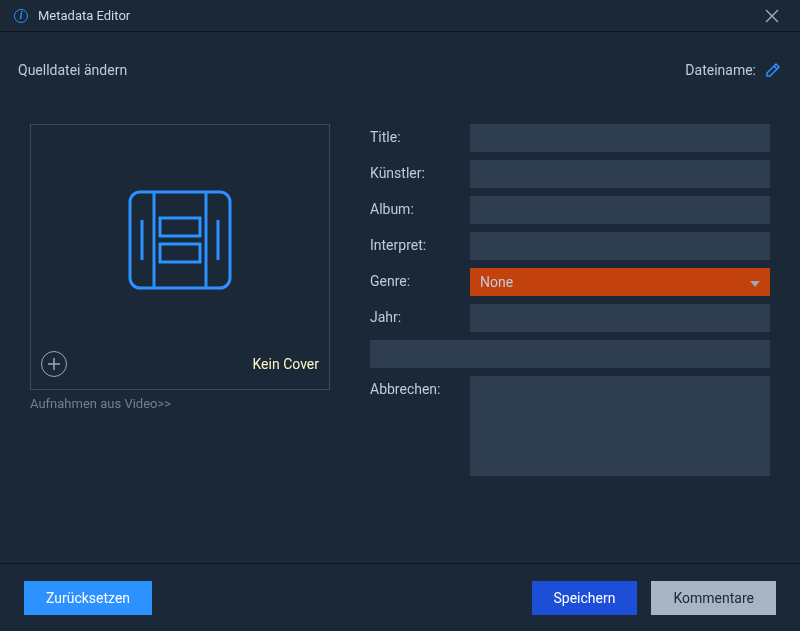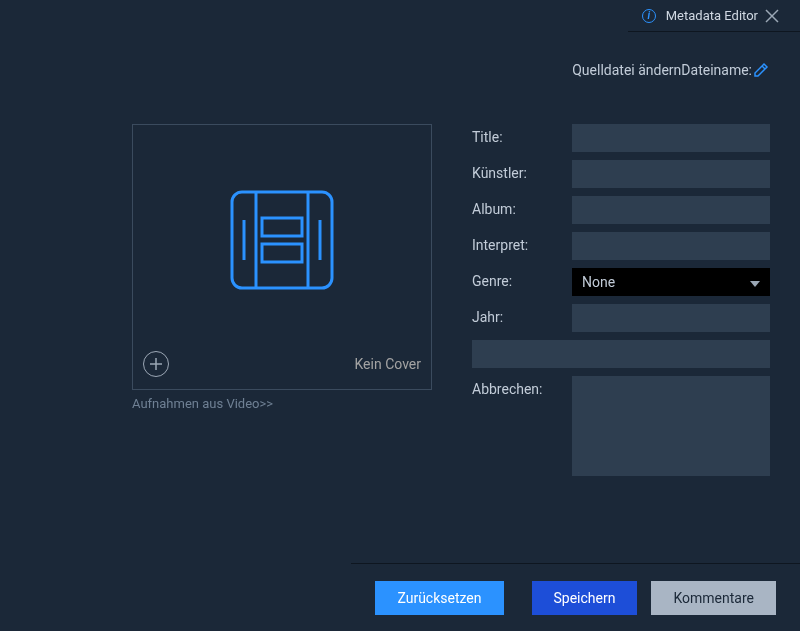--- a/index.html
+++ b/index.html
@@ -1,46 +1,46 @@
 <!DOCTYPE html>
 <html><head>
 <meta charset="utf-8">
 <style>
   *{box-sizing:border-box;margin:0;padding:0;font-family:-apple-system,BlinkMacSystemFont,"Segoe UI",Roboto,Arial,sans-serif;}
   body{background:#1b2838;color:#9ba7b5;font-size:14px;width:800px;height:631px;overflow:hidden;}
-  .window{width:800px;height:631px;display:flex;flex-direction:column;background:#1b2838;align-items:flex-end;}
+  .window{width:800px;height:631px;display:flex;flex-direction:column;background:#1b2838;}
   .titlebar{height:32px;display:flex;align-items:center;padding:0 14px;background:#1b2838;border-bottom:1px solid #0e1620;}
   .title-icon{width:14px;height:14px;border:1.5px solid #2b92ff;border-radius:50%;display:flex;align-items:center;justify-content:center;margin-right:10px;color:#2b92ff;}
   .title-icon::after{content:"i";font-size:10px;font-style:italic;font-weight:bold;line-height:1;}
   .title-text{font-size:13px;color:#d0d8e2;}
   .titlebar-spacer{flex:1;}
   .close-btn{width:28px;height:28px;display:flex;align-items:center;justify-content:center;cursor:pointer;}
   .close-btn svg{stroke:#9ba7b5;stroke-width:1.5;}
-  .header{height:48px;display:flex;align-items:center;padding:0 30px;margin-top:14px;}
+  .header{height:48px;display:flex;align-items:center;padding:0 18px;margin-top:14px;}
   .header-left{font-size:14px;color:#c2ccd8;}
   .header-spacer{flex:1;}
-  .header-right{display:flex;align-items:center;}
+  .header-right{display:flex;align-items:center;gap:8px;}
   .file-label{color:#c2ccd8;}
   .file-name{color:#c2ccd8;}
   .edit-icon-wrap{width:18px;height:18px;display:flex;align-items:center;justify-content:center;cursor:pointer;}
   .edit-icon-wrap svg{fill:none;stroke:#2b92ff;stroke-width:1.5;}
   .content{flex:1;display:flex;padding:30px 30px 10px 30px;gap:40px;}
   .left-col{width:300px;display:flex;flex-direction:column;}
   .cover-box{border:1px solid #3b4b5e;padding:8px;display:flex;flex-direction:column;}
   .cover-art{height:214px;display:flex;align-items:center;justify-content:center;}
   .cover-footer{height:34px;display:flex;align-items:center;justify-content:space-between;padding:0 2px;}
   .add-btn{width:26px;height:26px;border:1.5px solid #9ba7b5;border-radius:50%;display:flex;align-items:center;justify-content:center;cursor:pointer;}
   .add-btn svg{stroke:#9ba7b5;stroke-width:1.5;}
-  .cover-text{color:#a3a3a3;font-size:14px;}
+  .cover-text{color:#fef9c3;font-size:14px;}
   .capture-link{margin-top:6px;color:#6f8094;font-size:13px;cursor:pointer;}
   .right-col{flex:1;display:flex;flex-direction:column;gap:8px;}
   .field-row{display:flex;align-items:flex-start;}
   .field-label{width:100px;padding-top:5px;color:#c2ccd8;font-size:14px;}
   .field-input{flex:1;height:28px;background:#2e3e50;border:none;color:#d0d8e2;padding:0 10px;font-size:14px;outline:none;}
-  .field-select{flex:1;height:28px;background:#000000;border:none;color:#c2ccd8;padding:0 10px;font-size:14px;display:flex;align-items:center;justify-content:space-between;cursor:pointer;}
+  .field-select{flex:1;height:28px;background:#c2410c;border:none;color:#c2ccd8;padding:0 10px;font-size:14px;display:flex;align-items:center;justify-content:space-between;cursor:pointer;}
   .field-select .chevron svg{fill:#9ba7b5;}
   .field-textarea{flex:1;height:100px;background:#2e3e50;border:none;color:#d0d8e2;padding:8px 10px;font-size:14px;resize:none;outline:none;}
   .footer{height:68px;border-top:1px solid #0e1620;display:flex;align-items:center;padding:0 24px;gap:14px;margin-top:24px;}
   .footer-spacer{flex:1;}
   .btn{height:34px;padding:0 22px;border:none;font-size:14px;cursor:pointer;color:#0e1620;}
   .btn-primary{background:#2b92ff;color:#fff;}
   .btn-secondary{background:#1d4ed8;color:#fff;}
   .btn-tertiary{background:#a9b5c4;color:#1b2838;}
 </style>
 </head>

